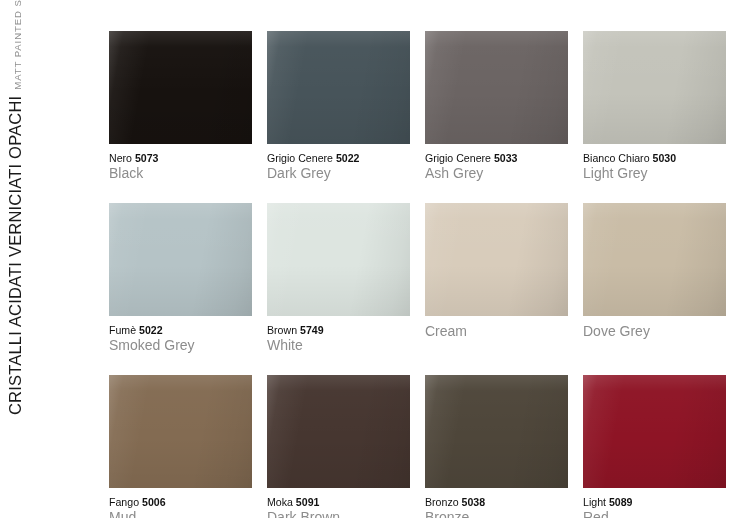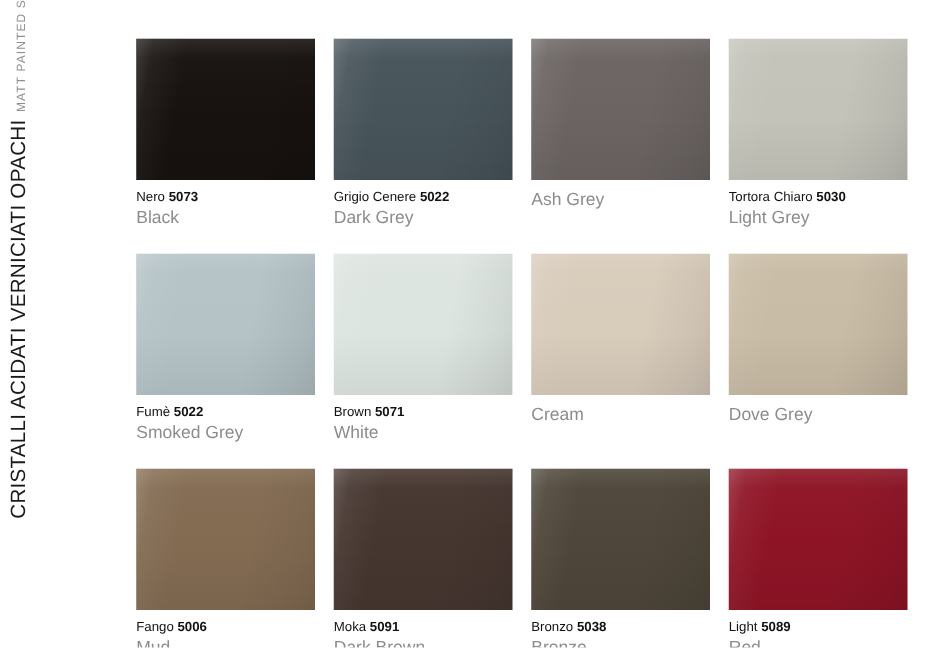--- a/index.html
+++ b/index.html
@@ -168,31 +168,35 @@
           </div>
           <div class="cap-en">Dark Grey</div>
         </div>
       </div>
       <div class="cell">
         <div class="swatch" style="background-color: rgb(107, 100, 99);">
           <div class="sheen"></div>
           <div class="sheen-v"></div>
         </div>
         <div class="caption">
+          <div class="cap-it">
+            <span>Grigio Cenere</span>
+            <span class="code">5033</span>
+          </div>
           <div class="cap-en">Ash Grey</div>
         </div>
       </div>
       <div class="cell">
         <div class="swatch" style="background-color: rgb(195, 195, 186);">
           <div class="sheen"></div>
           <div class="sheen-v"></div>
         </div>
         <div class="caption">
           <div class="cap-it">
-            <span>Tortora Chiaro</span>
+            <span>Bianco Chiaro</span>
             <span class="code">5030</span>
           </div>
           <div class="cap-en">Light Grey</div>
         </div>
       </div>
     </div>
 
     <div class="grid-row">
       <div class="cell">
         <div class="swatch" style="background-color: rgb(181, 195, 198);">
@@ -208,21 +212,21 @@
         </div>
       </div>
       <div class="cell">
         <div class="swatch" style="background-color: rgb(221, 229, 224);">
           <div class="sheen"></div>
           <div class="sheen-v"></div>
         </div>
         <div class="caption">
           <div class="cap-it">
             <span>Brown</span>
-            <span class="code">5071</span>
+            <span class="code">5749</span>
           </div>
           <div class="cap-en">White</div>
         </div>
       </div>
       <div class="cell">
         <div class="swatch" style="background-color: rgb(216, 204, 187);">
           <div class="sheen"></div>
           <div class="sheen-v"></div>
         </div>
         <div class="caption">

